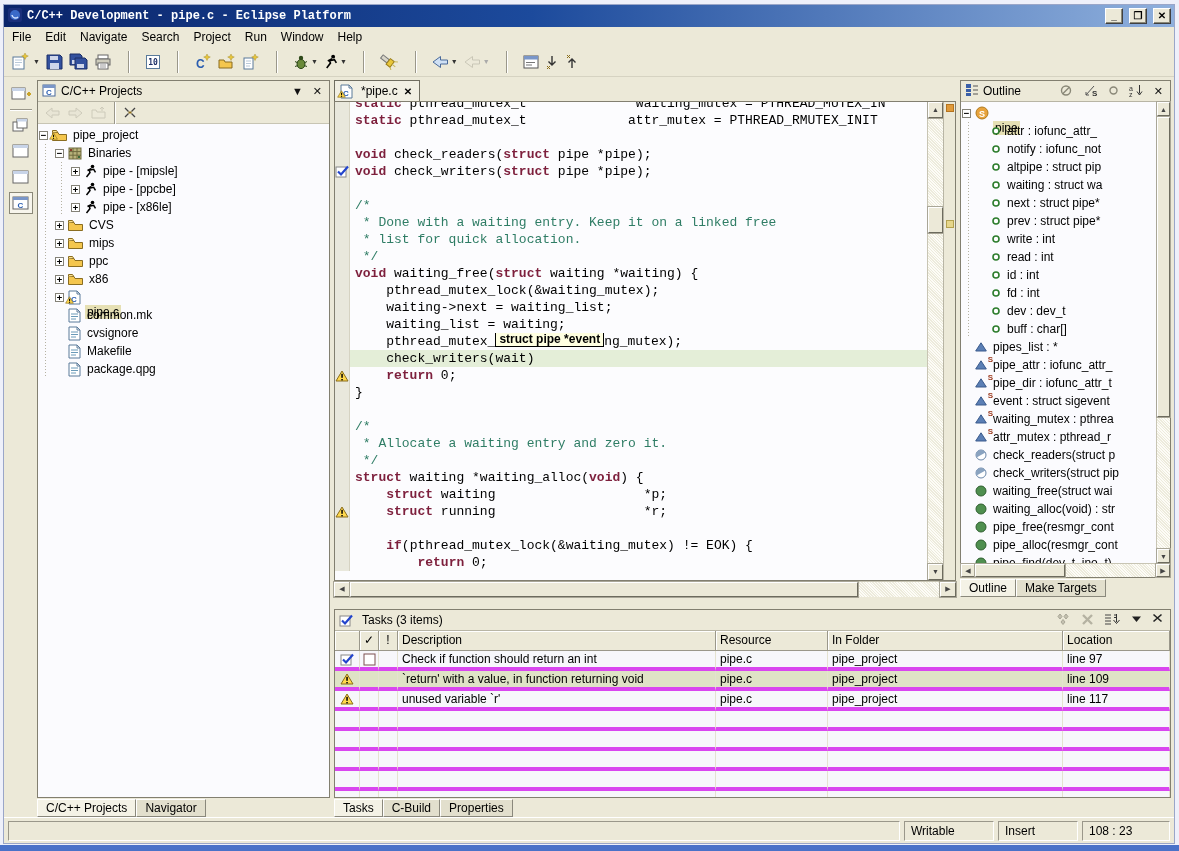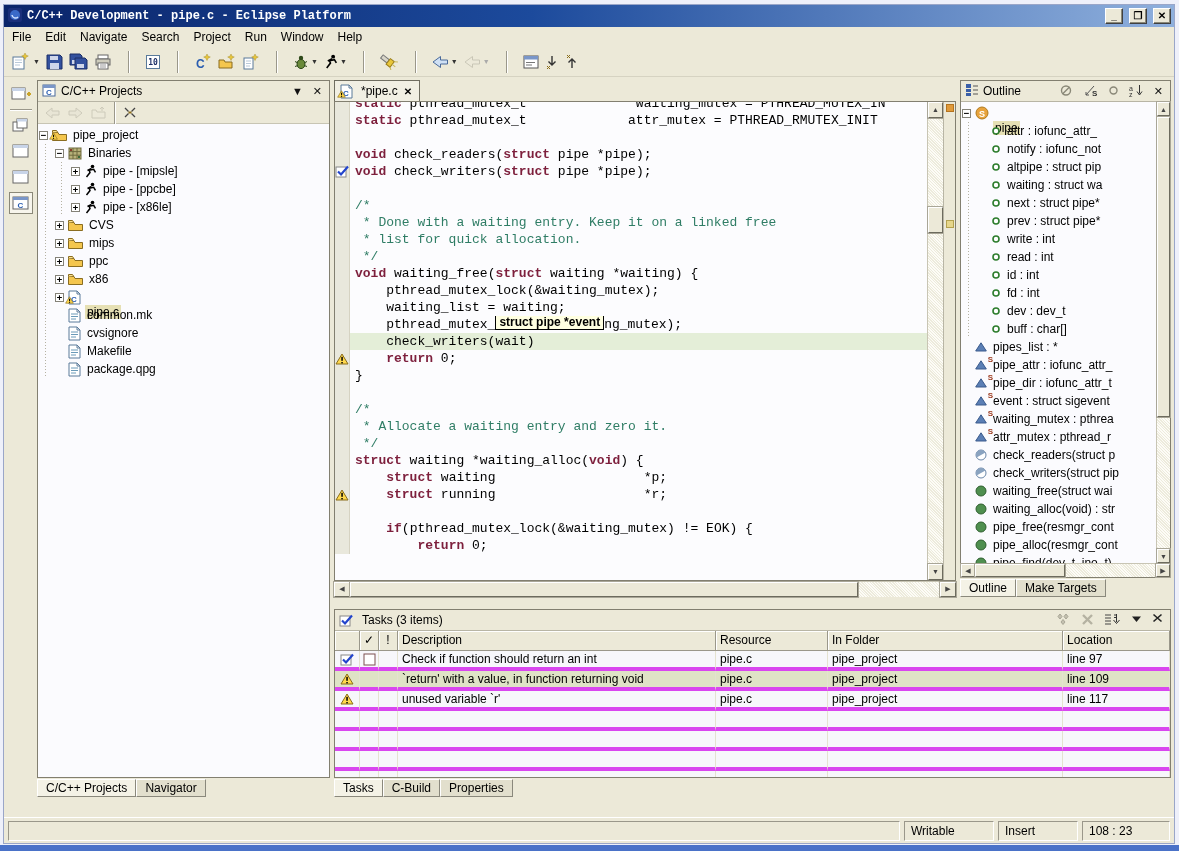--- a/index.html
+++ b/index.html
@@ -98,21 +98,21 @@
   
   .tasks { flex:1; min-height:0; }
   .tasks-table { flex:1; overflow:hidden; background:#f7f7fb; display:flex; flex-direction:column; }
   .t-hdr,.t-row { display:grid; grid-template-columns:25px 19px 19px 318px 112px 235px 1fr; flex:none; }
   .t-hdr > div { height:20px; background:#ece9d8; border-right:1px solid #9a978a; border-bottom:1px solid #9a978a; box-shadow:inset 1px 1px 0 #fff; padding:2px 4px; overflow:hidden; white-space:nowrap; }
   .t-hdr > div.ctr { text-align:center; padding:2px 0; }
   .t-row > div { height:20px; border-right:1px solid #e4e2d0; border-bottom:4px solid #d946ef; padding:2px 4px; overflow:hidden; white-space:nowrap; display:flex; align-items:center; }
   .t-row > div.ctr { justify-content:center; padding:2px 0; }
   .t-row.sel > div { background:#dfe3c6; }
 
-  .statusbar { height:26px; flex:none; display:flex; align-items:center; gap:4px; padding:8px 4px; border-top:1px solid #fff;margin-top:20px; }
+  .statusbar { height:26px; flex:none; display:flex; align-items:center; gap:4px; padding:8px 4px; border-top:1px solid #fff; }
   .st-cell { border:1px solid #9a978a; border-bottom-color:#fff; border-right-color:#fff; padding:2px 6px; height:20px; white-space:nowrap; }
   .st-fill { flex:1; }
   .st-w { width:90px; } .st-i { width:80px; } .st-p { width:88px; }
 </style>
 </head>
 <body>
 
 <div class="window">
 
   <div class="titlebar">
@@ -609,20 +609,24 @@
                 <div class="cl">
                   <span class="ln-gutter"></span>
                   <span class="ln-text"><span class="tk-k">void</span><span class="tk-p"> waiting_free(</span><span class="tk-k">struct</span><span class="tk-p"> waiting *waiting) {</span></span>
                 </div>
                 <div class="cl">
                   <span class="ln-gutter"></span>
                   <span class="ln-text"><span class="tk-p">    pthread_mutex_lock(&amp;waiting_mutex);</span></span>
                 </div>
                 <div class="cl">
                   <span class="ln-gutter"></span>
+                  <span class="ln-text"><span class="tk-p">    waiting-&gt;next = waiting_list;</span></span>
+                </div>
+                <div class="cl">
+                  <span class="ln-gutter"></span>
                   <span class="ln-text"><span class="tk-p">    waiting_list = waiting;</span></span>
                 </div>
                 <div class="cl">
                   <span class="ln-gutter"></span>
                   <span class="ln-text"><span class="tk-p">    pthread_mutex_</span><span class="tip">struct pipe *event</span><span class="tk-p">ng_mutex);</span></span>
                 </div>
                 <div class="cl hl">
                   <span class="ln-gutter"></span>
                   <span class="ln-text"><span class="tk-p">    check_writers(wait)</span></span>
                 </div>

